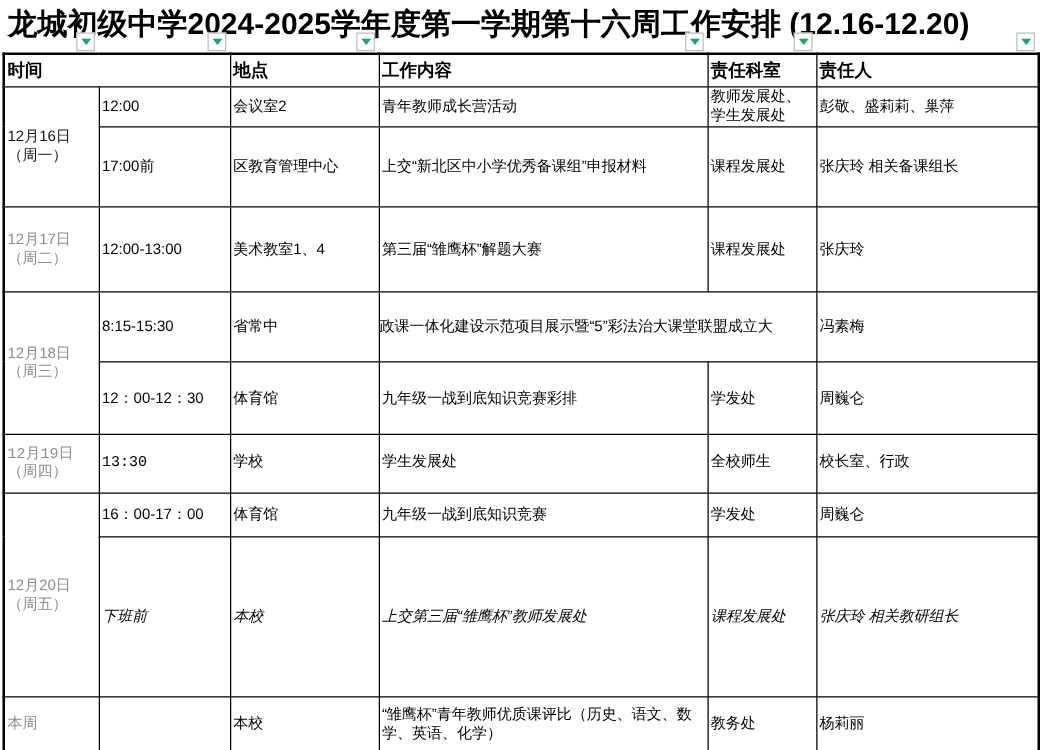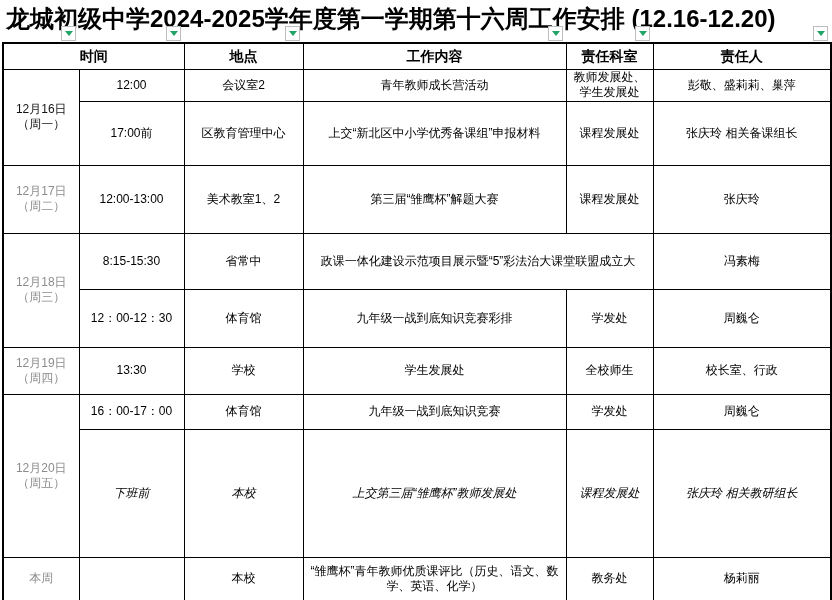--- a/index.html
+++ b/index.html
@@ -12,29 +12,29 @@
 
   .filter-btn{position:absolute;top:26px;width:15px;height:15px;background:#fff;
     border:1px solid #bdbdbd;box-sizing:border-box;display:flex;align-items:center;justify-content:center;z-index:5;}
   .filter-tri{width:0;height:0;border-left:4px solid transparent;border-right:4px solid transparent;
     border-top:5px solid #21a366;}
   .fb1{left:61px;}  .fb2{left:166px;} .fb3{left:285px;}
   .fb4{left:548px;} .fb5{left:635px;} .fb6{left:813px;}
 
   table.schedule{position:absolute;left:2px;top:42px;width:828px;border-collapse:collapse;
     table-layout:fixed;border:2px solid #000;}
-  .schedule th,.schedule td{border:1px solid #000;text-align:center;vertical-align:middle;
+  .schedule th,.schedule td{border:1px solid #000;text-align:left;vertical-align:middle;
     font-size:12px;line-height:1.25;padding:0 2px;overflow:hidden;}
   .schedule th{font-size:14px;font-weight:700;}
 
   col.c-date{width:76px;} col.c-time{width:105px;} col.c-loc{width:119px;}
   col.c-work{width:263px;} col.c-dept{width:87px;} col.c-who{width:178px;}
 
   tr.hr{height:26px;} tr.r0{height:32px;} tr.r1{height:64px;} tr.r2{height:68px;margin-top:32px;}
-  tr.r3{height:56px;} tr.r4{height:58px;} tr.r5{height:47px;} tr.r6{height:35px;}
+  tr.r3{height:56px;} tr.r4{height:58px;} tr.r5{height:47px;font-family:Liberation Mono, monospace;} tr.r6{height:35px;}
   tr.r7{height:128px;font-style:italic;} tr.r8{height:44px;}
 
   .date-cell{white-space:pre-line;color:#8c8c8c;}
   .date-dark{color:#141414;}
   .clip-cell{white-space:nowrap;padding:0 !important;font-size:12.5px;}
 </style>
 </head>
 <body>
 
 <div class="sheet">
@@ -95,21 +95,21 @@
       <td>区教育管理中心</td>
       <td>上交“新北区中小学优秀备课组”申报材料</td>
       <td>课程发展处</td>
       <td>张庆玲 相关备课组长</td>
     </tr>
 
     <tr class="r2">
       <td class="date-cell">12月17日
 （周二）</td>
       <td>12:00-13:00</td>
-      <td>美术教室1、2</td>
+      <td>美术教室1、4</td>
       <td>第三届“雏鹰杯”解题大赛</td>
       <td>课程发展处</td>
       <td>张庆玲</td>
     </tr>
 
     <tr class="r3">
       <td rowspan="2" class="date-cell">12月18日
 （周三）</td>
       <td>8:15-15:30</td>
       <td>省常中</td>

